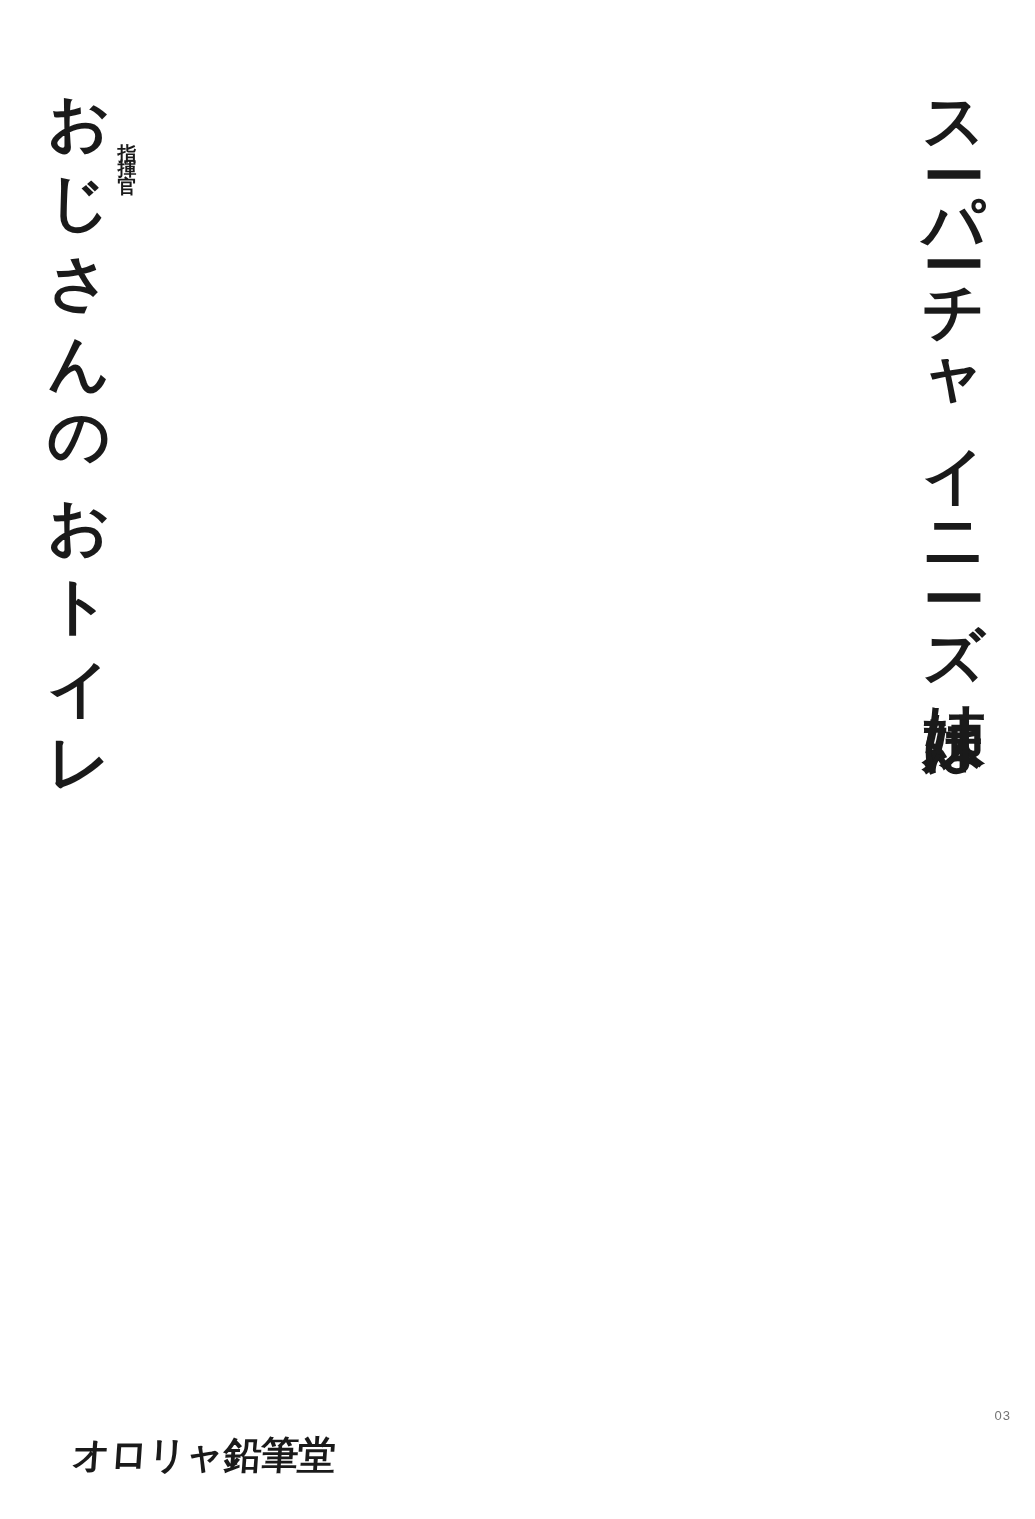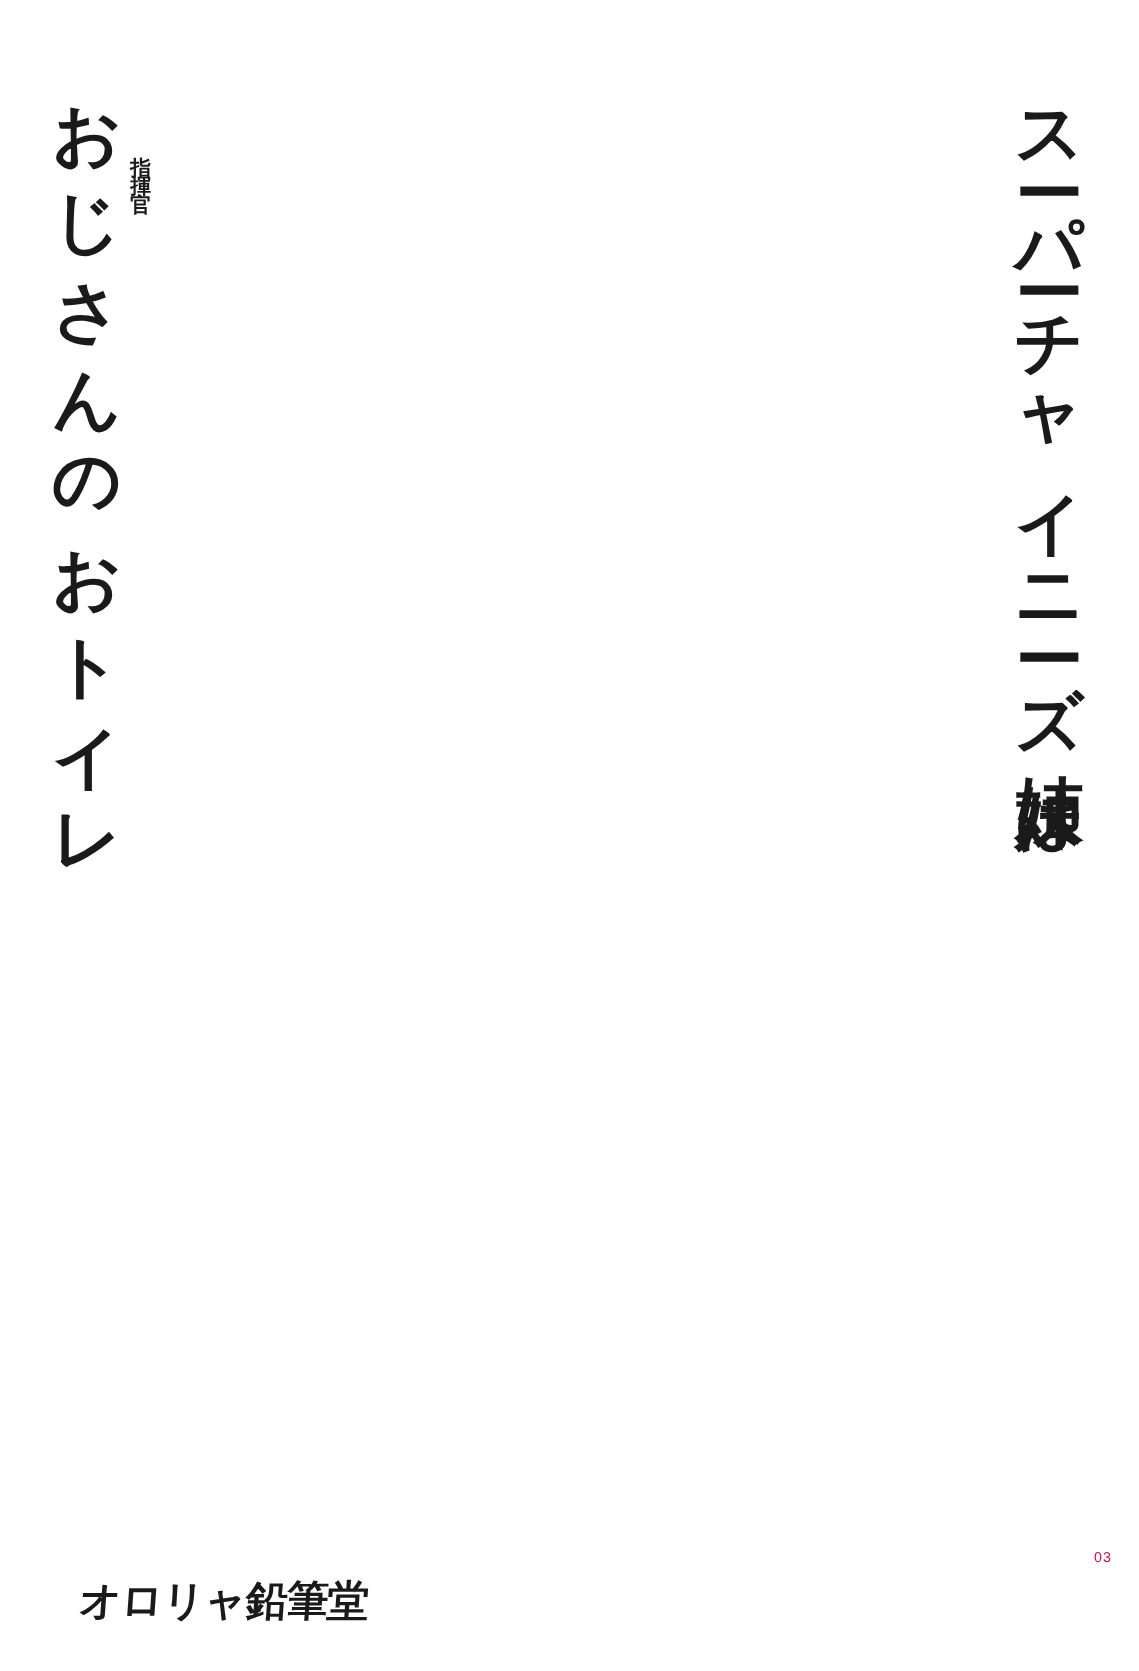--- a/index.html
+++ b/index.html
@@ -70,21 +70,21 @@
     font-family: "DejaVu Sans", sans-serif;
     white-space: nowrap;
   }
 
   
   .folio {
     position: absolute;
     right: 24px;
     bottom: 96px;
     font-size: 13px;
-    color: #be185d;
+    color: #737373;
     font-family: "Liberation Sans", sans-serif;
     letter-spacing: 1px;
   }
 </style>
 </head>
 <body>
 
 <div class="page">
 
   <div class="vtext title-right">スーパーチャイニーズ姉妹は</div>

